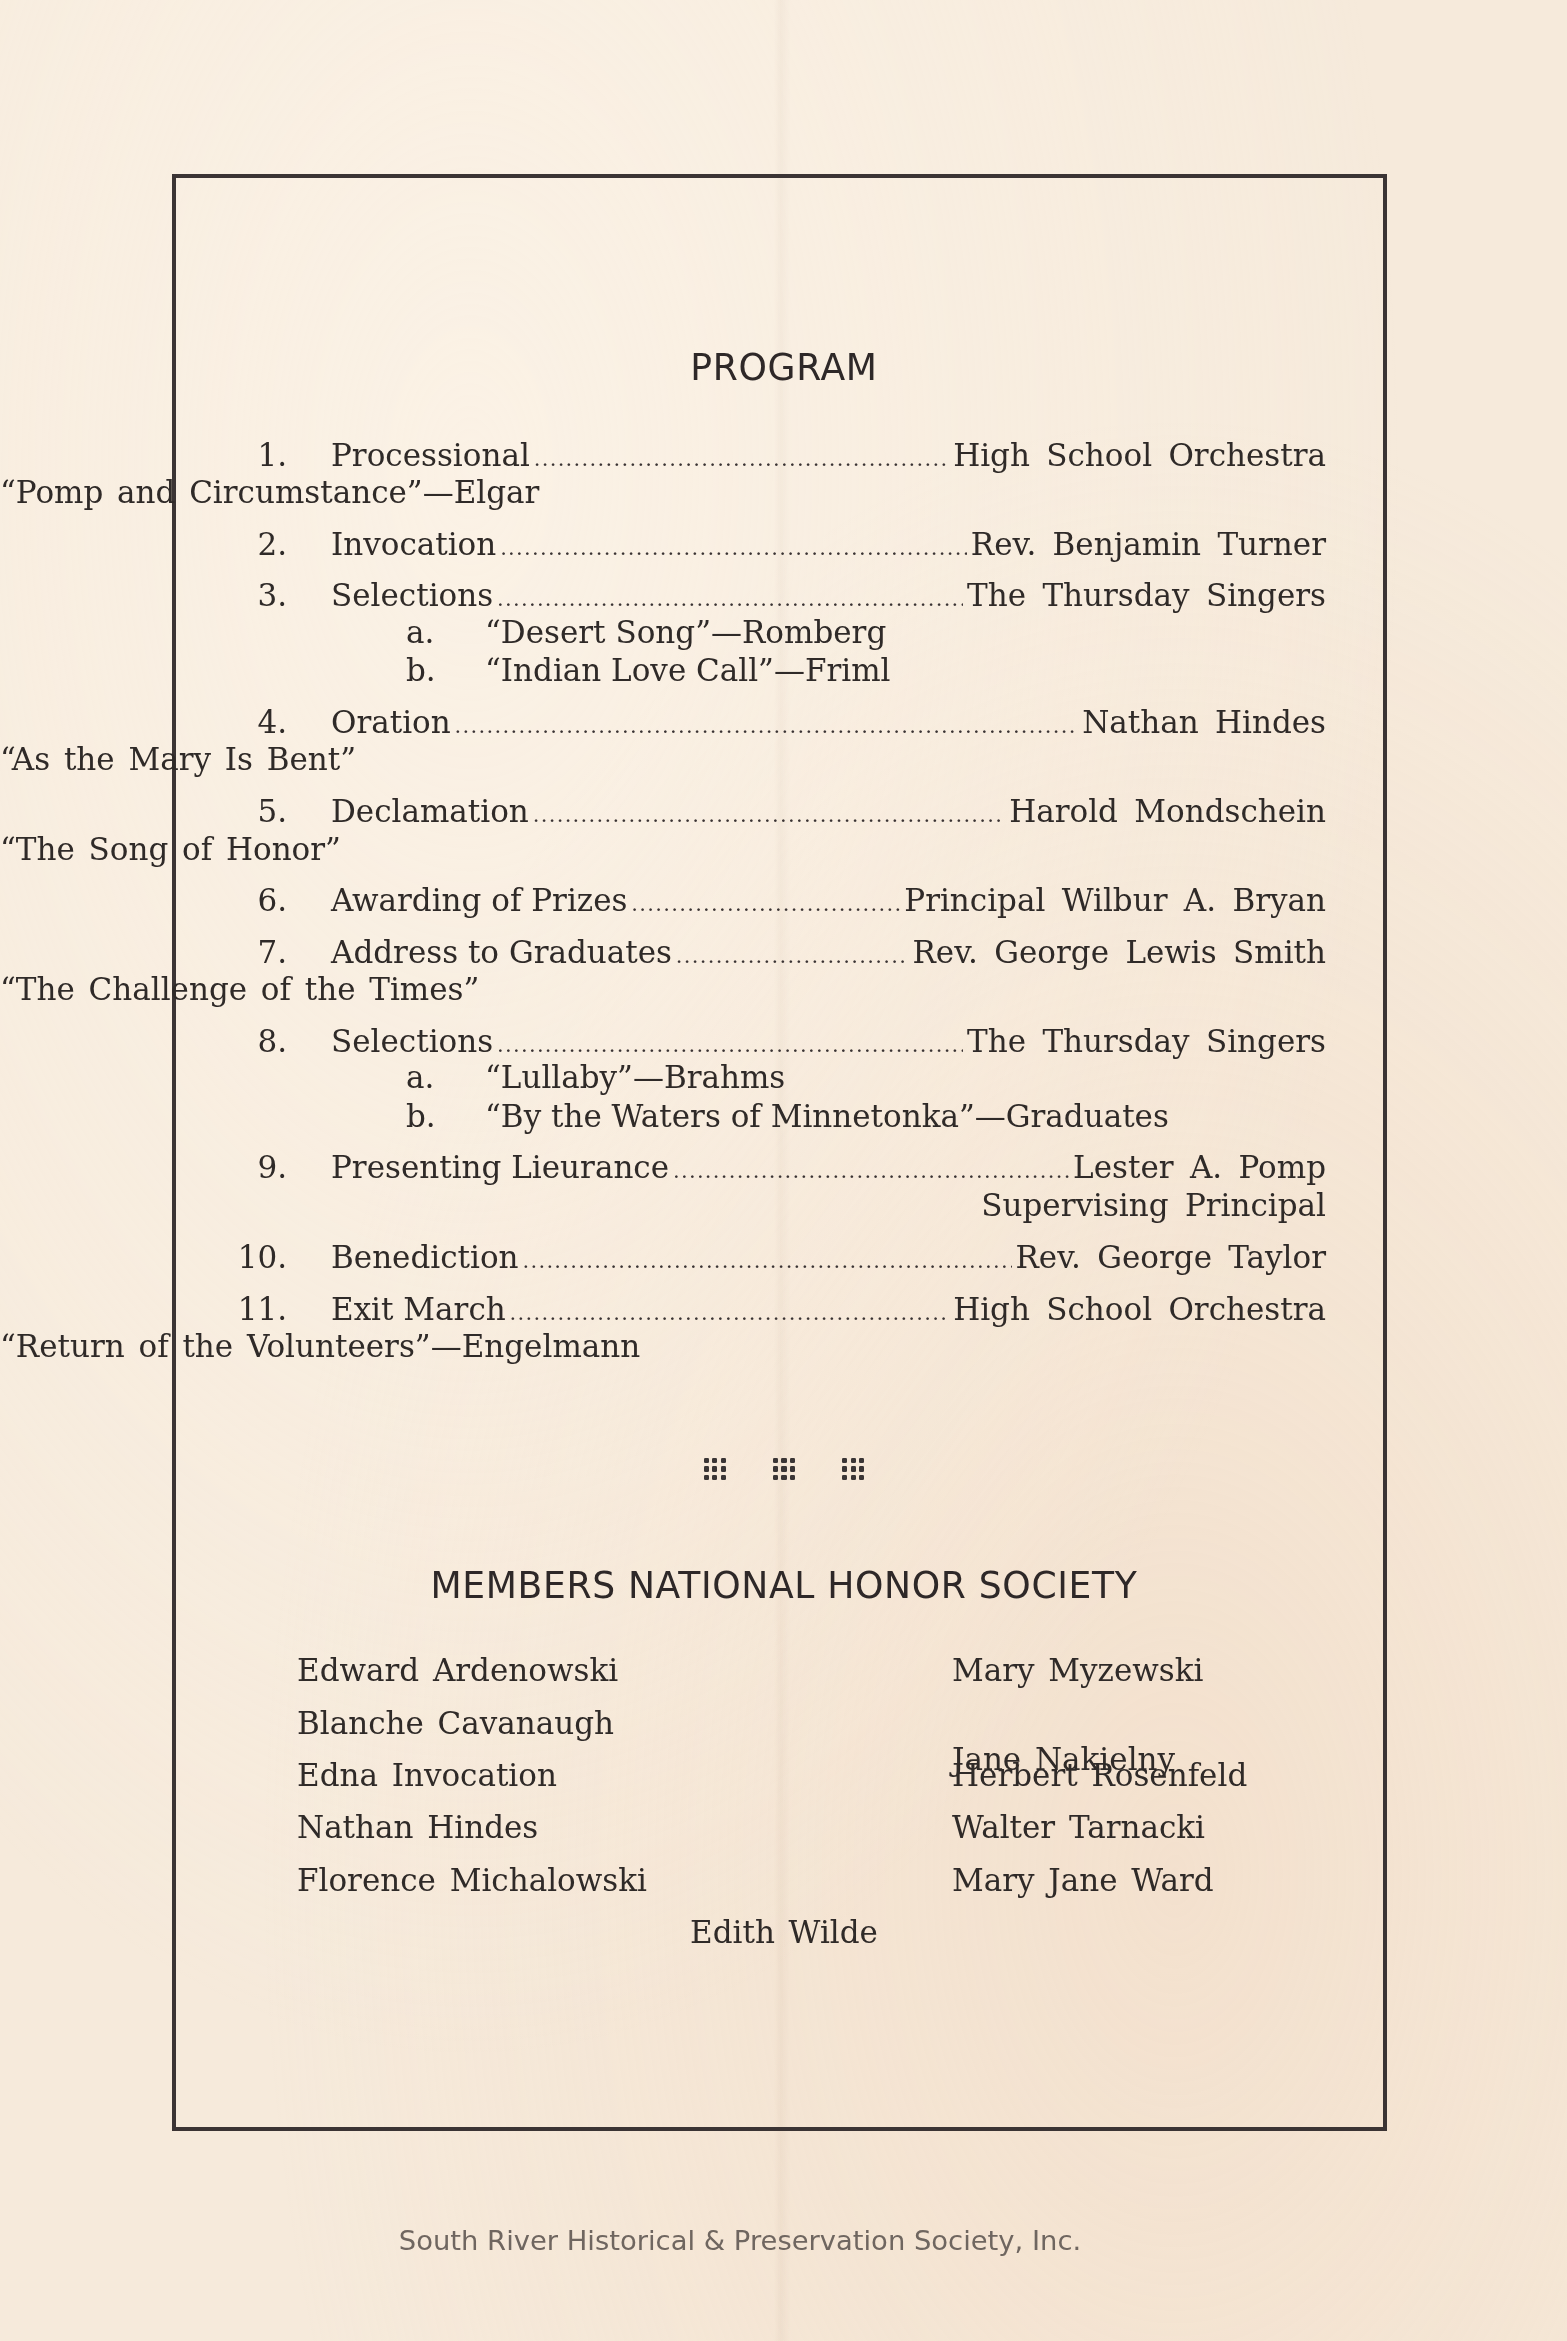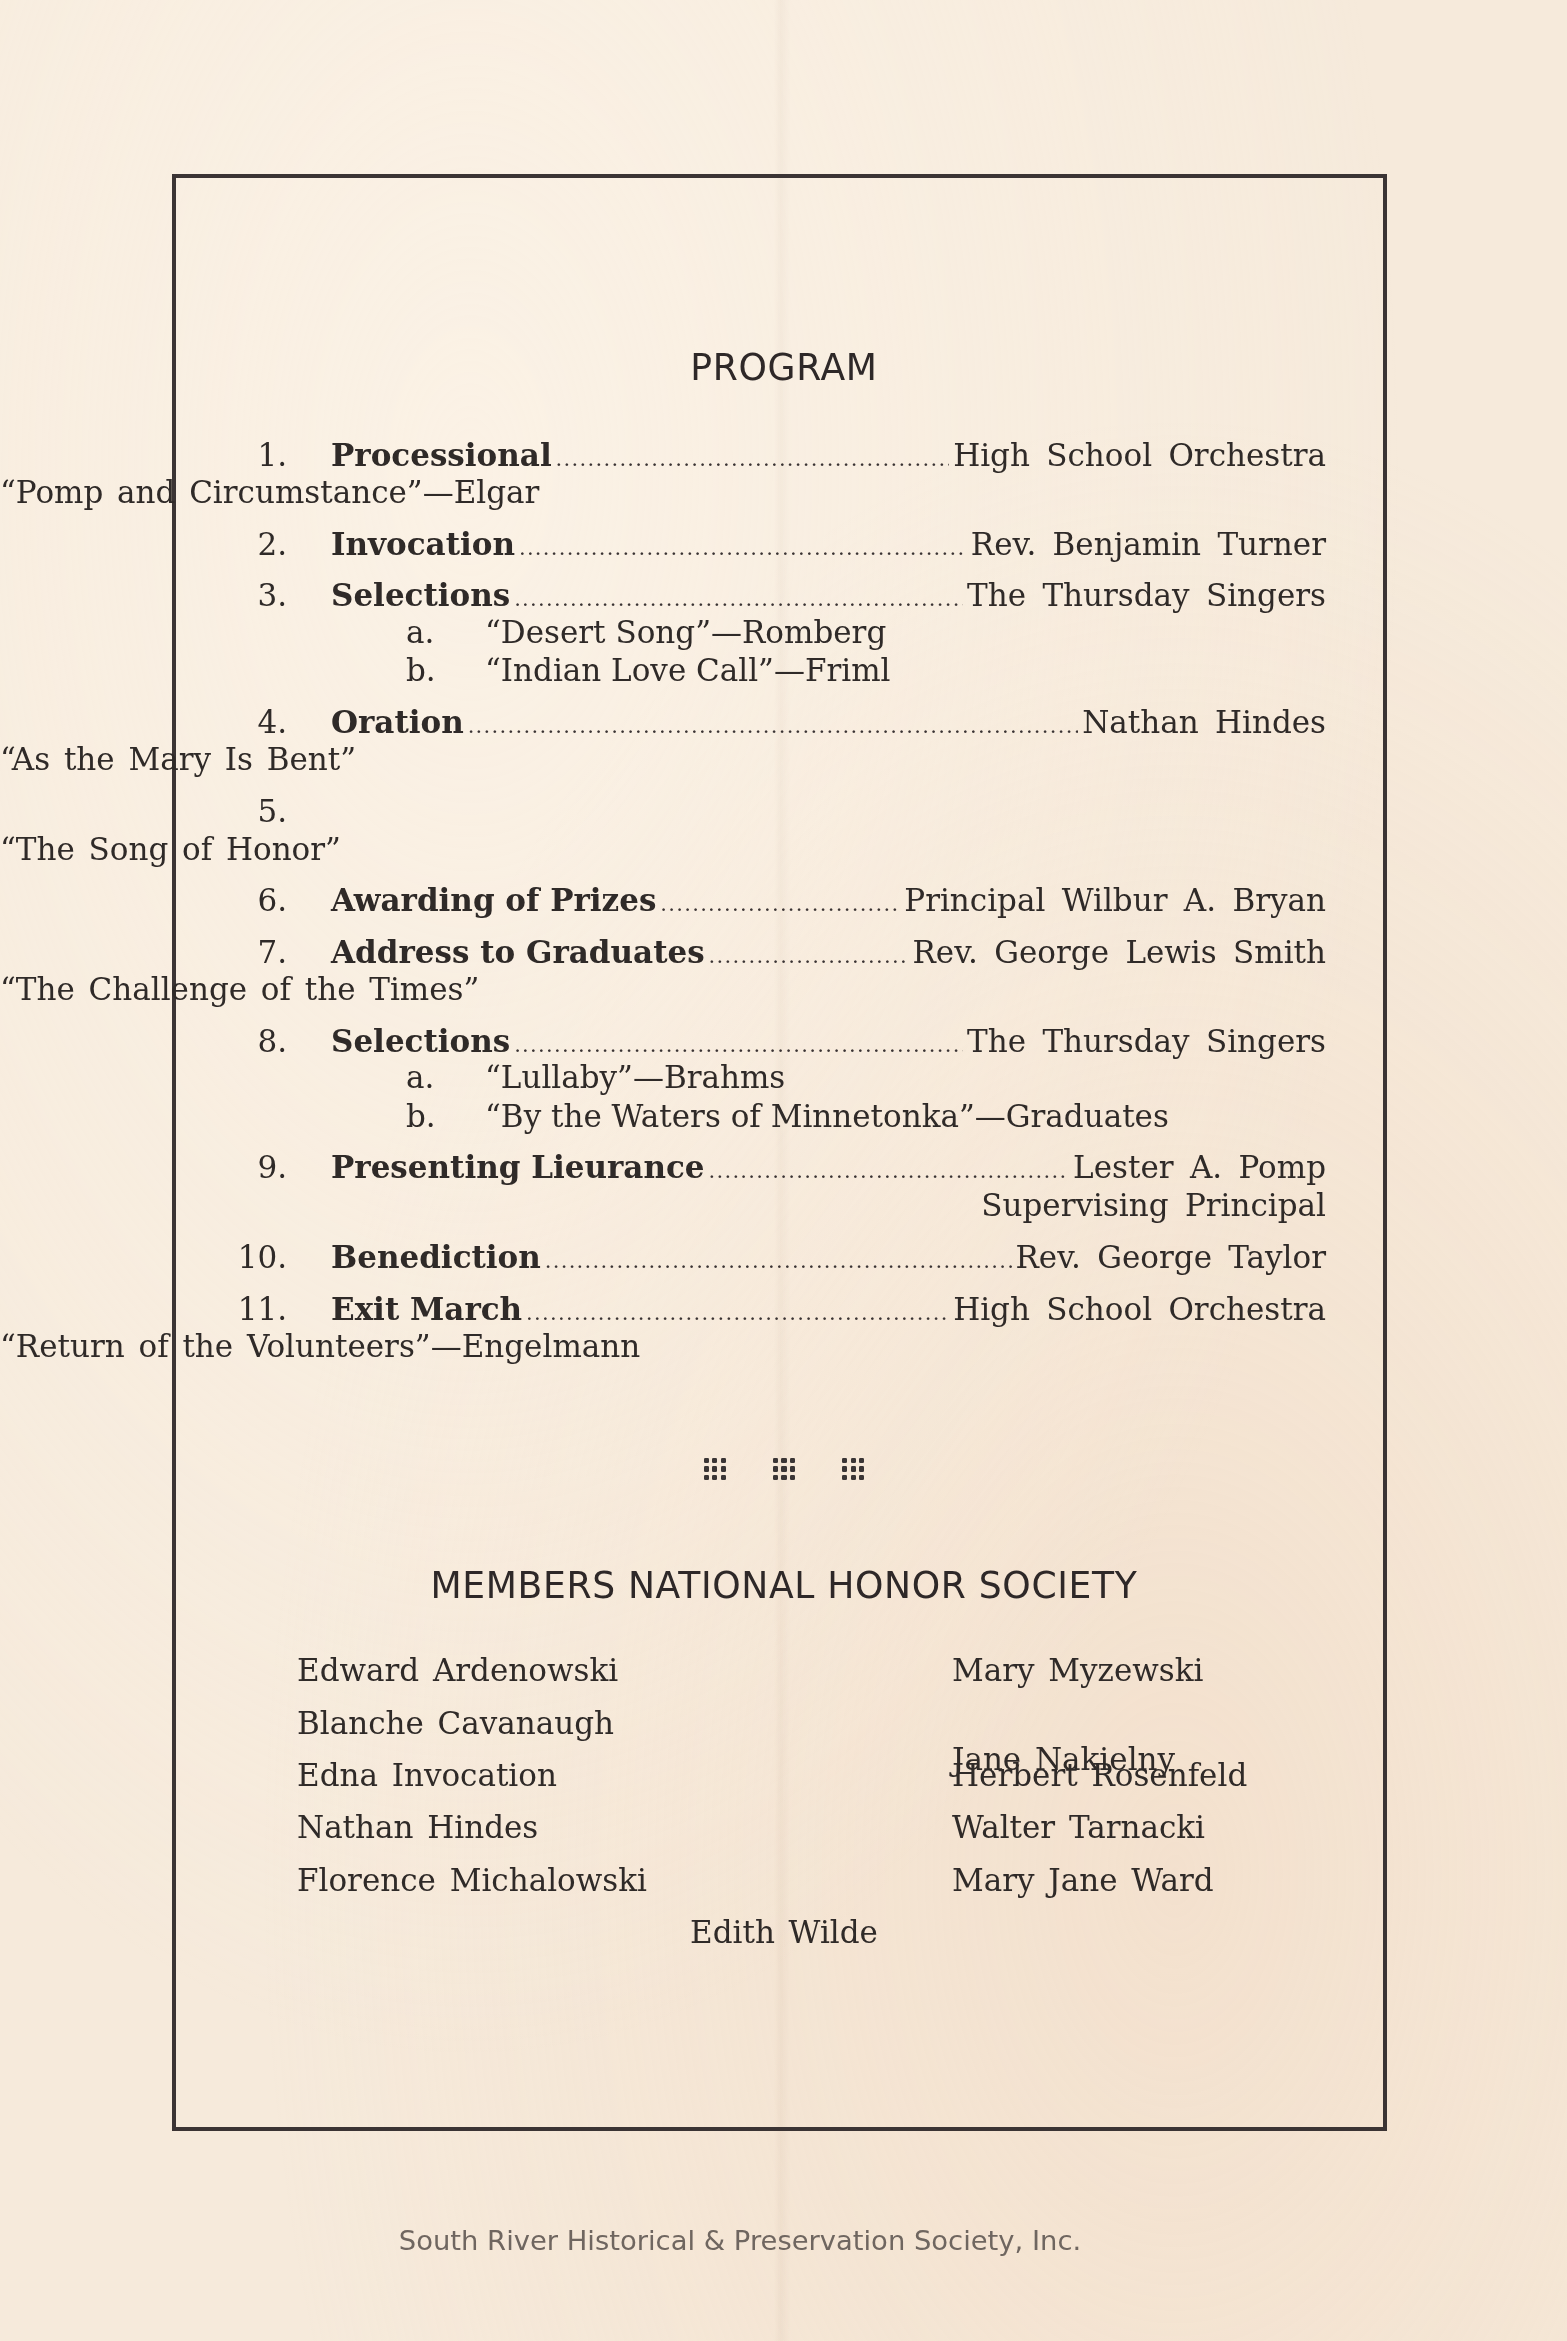--- a/index.html
+++ b/index.html
@@ -18,21 +18,21 @@
     border: 4.6px solid #3b3434; box-sizing: border-box;
   }
   .title-program {
     position: absolute; left: 0; width: 1568px; top: 345px; text-align: center;
     font-family: "DejaVu Sans", "Liberation Sans", sans-serif; font-weight: normal;
     font-size: 38px; letter-spacing: 0.7px; color: #2e2828; transform: scaleX(0.95);
   }
   .row { position: absolute; left: 0; width: 1568px; height: 39px; font-size: 31px; line-height: 39px; }
   .num { position: absolute; right: calc(1568px - 287px); text-align: right; }
   .item { position: absolute; left: 331px; right: 242px; display: flex; align-items: baseline; }
-  .item .label { white-space: nowrap; font-weight: bold; }
+  .item .label { white-space: nowrap; }
   .item .dots { flex: 1; overflow: hidden; white-space: nowrap; margin: 0 3.9px; letter-spacing: 1.3px; font-size: 21px; color: #3a3333; }
   .item .dots::after { content: "......................................................................................................................................................................................................"; }
   .item .perf { white-space: nowrap; word-spacing: 6.5px; }
   .center-line { position: absolute; left: 0; width: 1284px; text-align: left; font-size: 31px; line-height: 39px; word-spacing: 3.9px; }
   .sub { position: absolute; font-size: 31px; line-height: 39px; white-space: nowrap; }
   .sub .letter { position: absolute; left: 406px; }
   .sub .text { position: absolute; left: 485px; white-space: nowrap; }
   .right-line { position: absolute; right: 242px; text-align: right; font-size: 31px; line-height: 39px; white-space: nowrap; word-spacing: 6.5px; }
   .ornament { position: absolute; top: 1458px; left: 0; width: 1568px; display: flex; justify-content: center; gap: 47px; }
   .dotgrid { display: grid; grid-template-columns: repeat(3, 5.2px); grid-gap: 3.3px; }
@@ -99,20 +99,25 @@
   <div class="item">
       <span class="label">Oration</span>
       <span class="dots"></span>
       <span class="perf">Nathan Hindes</span>
     </div>
 </div>
 <div class="center-line" style="top:740px">“As the Mary Is Bent”</div>
 
 <div class="row" style="top:792px">
   <span class="num">5.</span>
+  <div class="item">
+      <span class="label">Declamation</span>
+      <span class="dots"></span>
+      <span class="perf">Harold Mondschein</span>
+    </div>
 </div>
 <div class="center-line" style="top:830px">“The Song of Honor”</div>
 
 <div class="row" style="top:881px">
   <span class="num">6.</span>
   <div class="item">
       <span class="label">Awarding of Prizes</span>
       <span class="dots"></span>
       <span class="perf">Principal Wilbur A. Bryan</span>
     </div>

